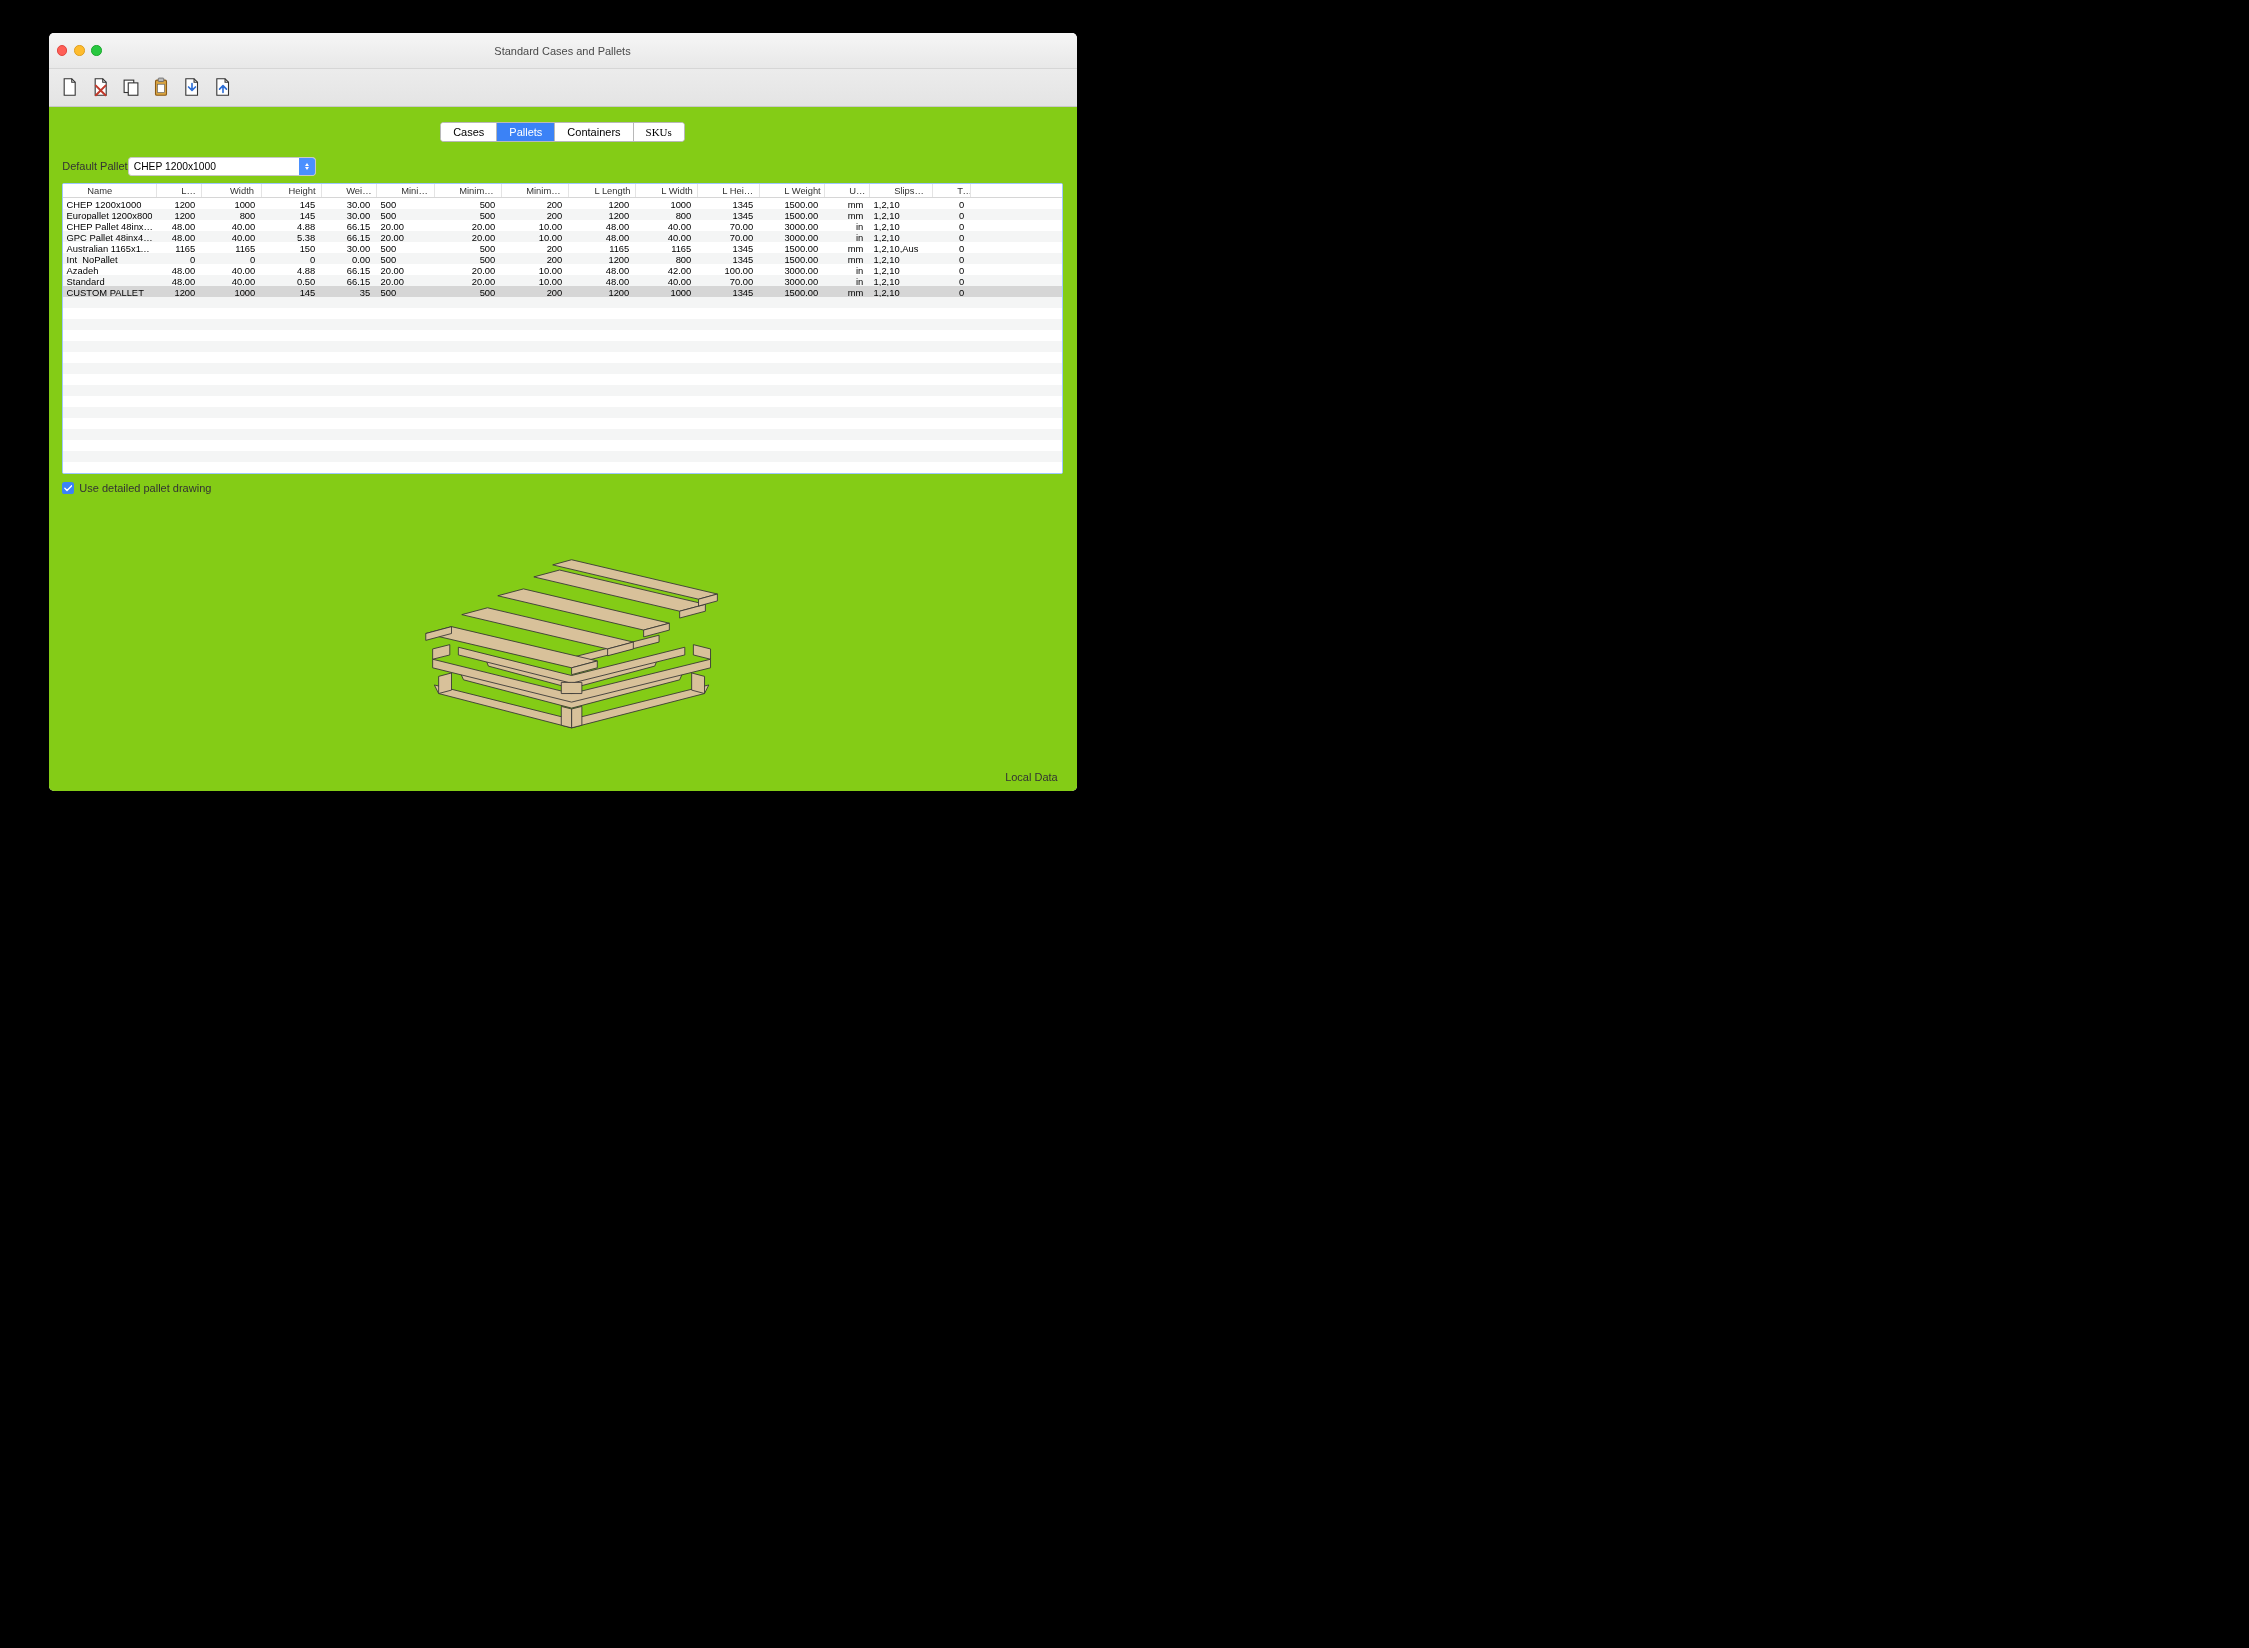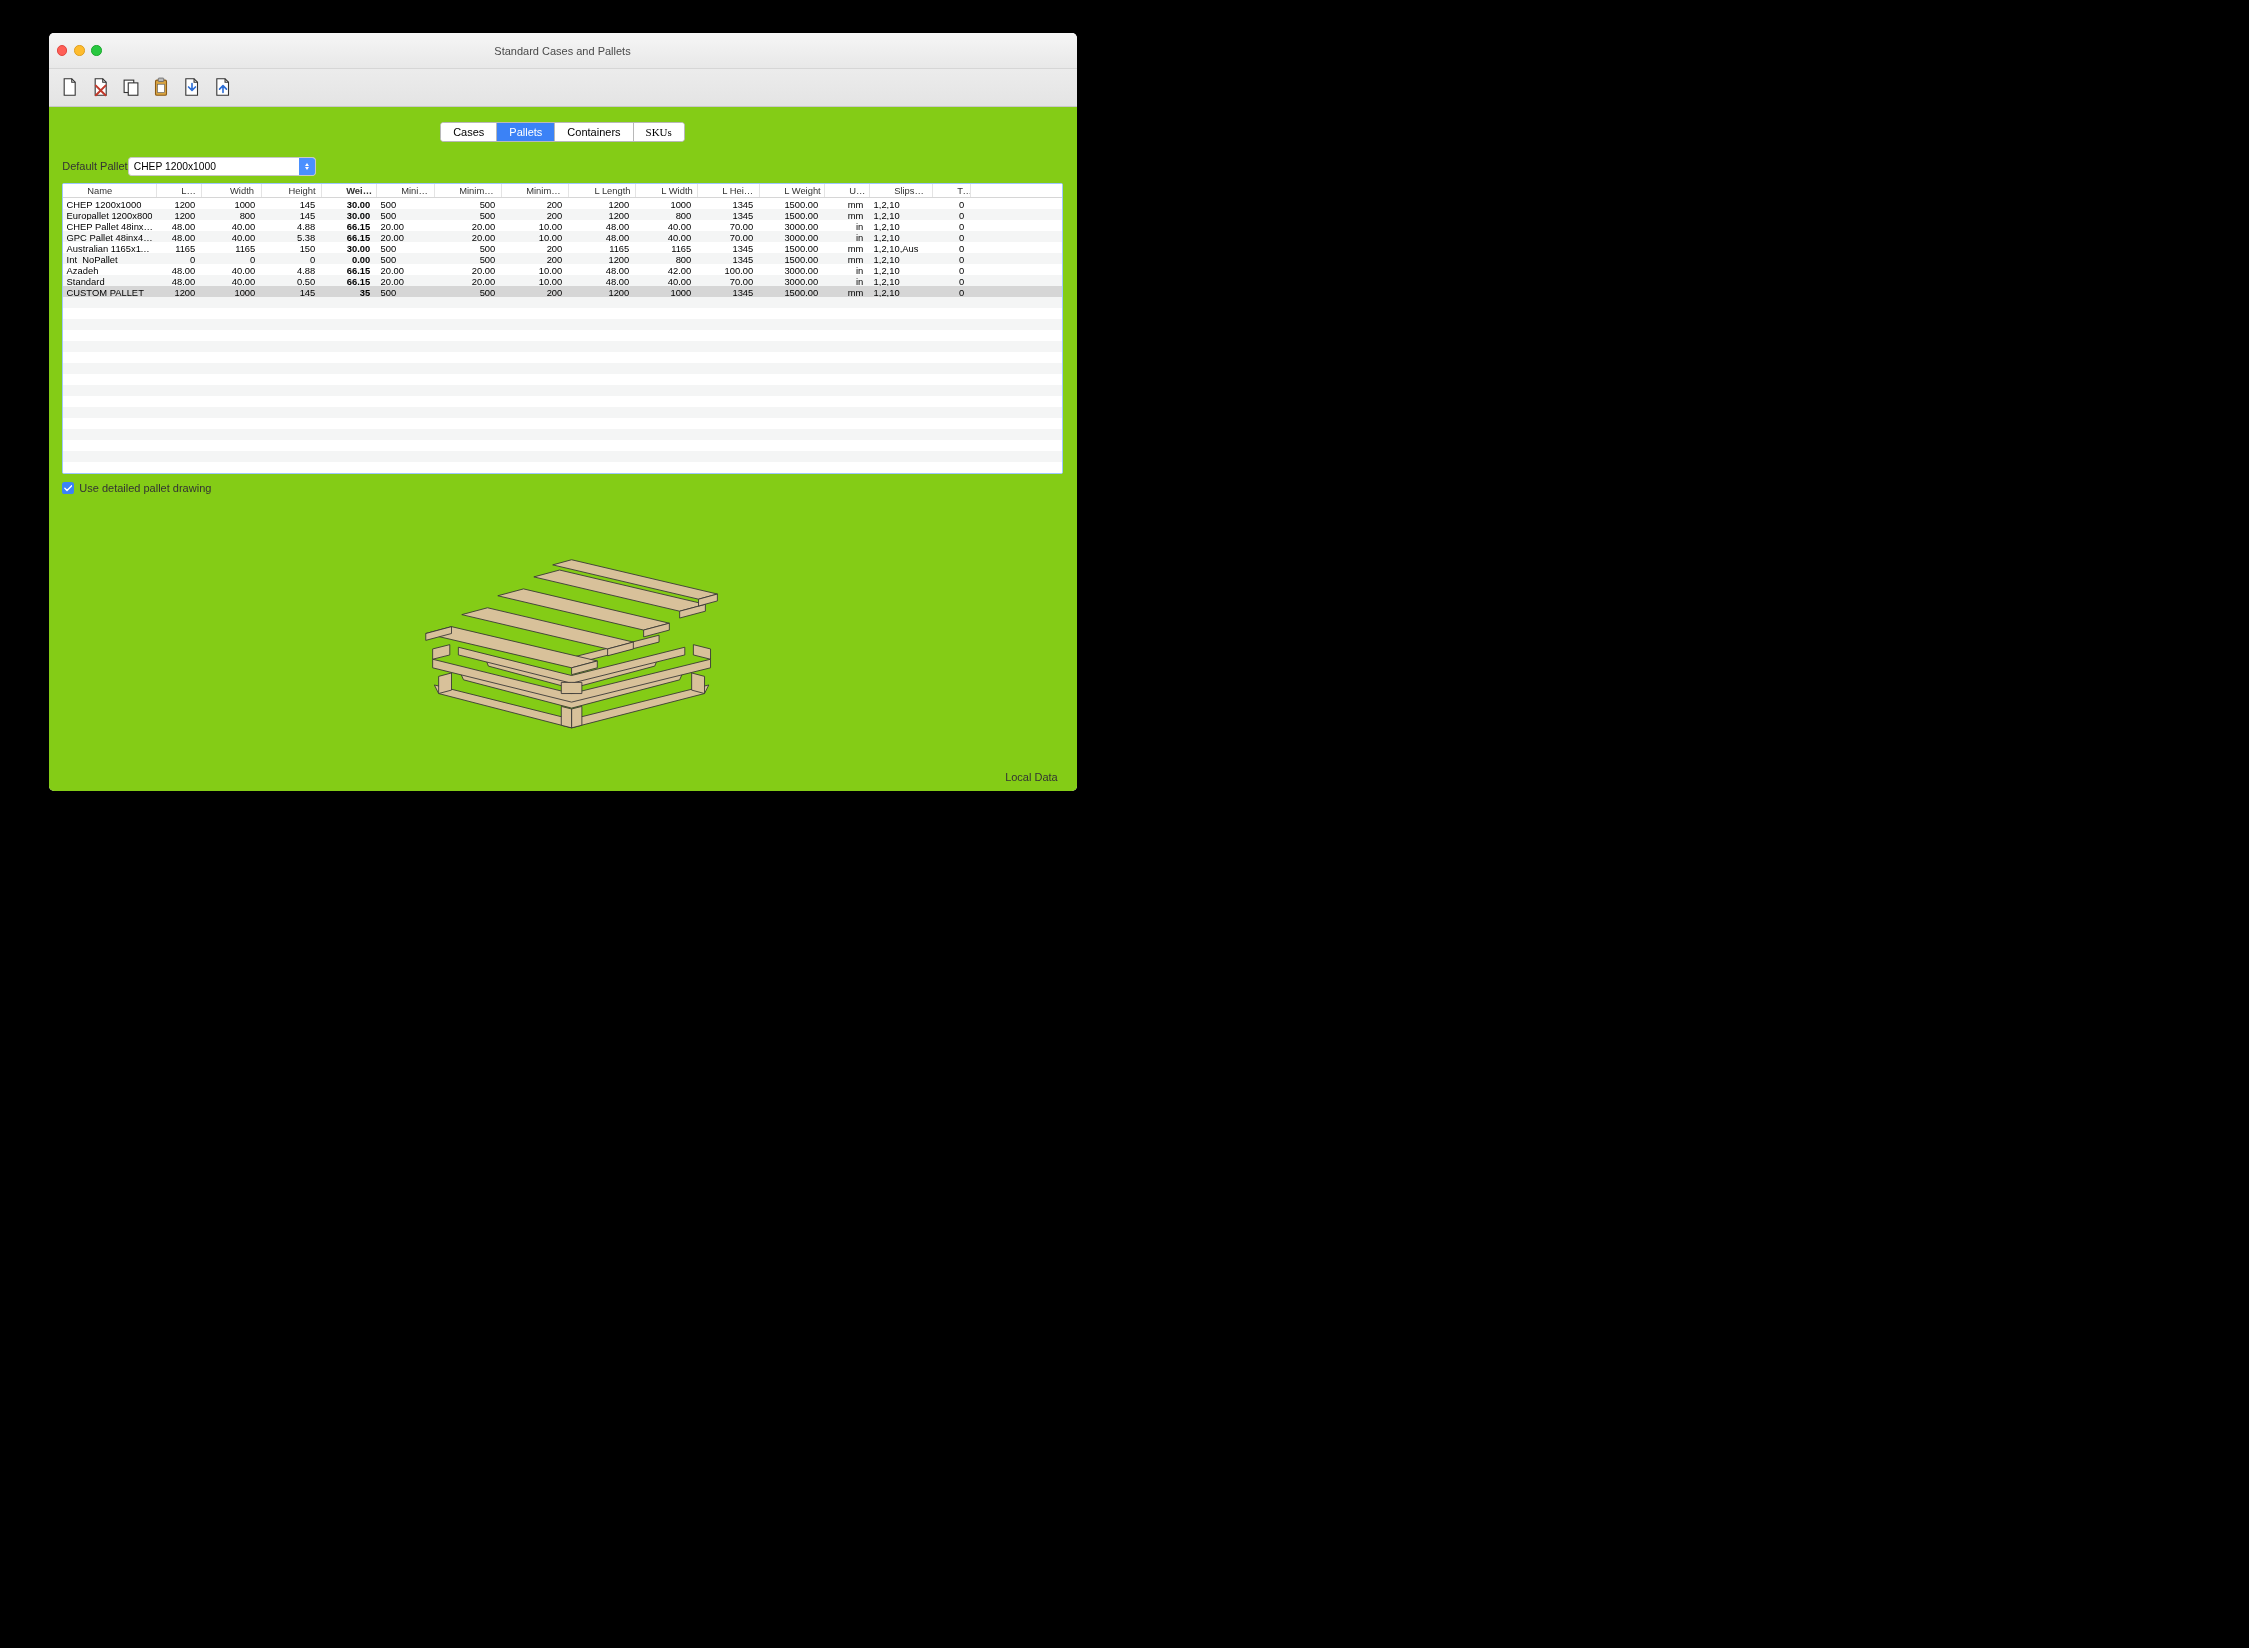--- a/index.html
+++ b/index.html
@@ -170,21 +170,21 @@
   }
   .trow:nth-child(even) { background: #f4f5f5; }
   .trow.selected { background: #d6d6d6; }
   .td { border-right: none; }
   .td.num { text-align: right; padding-right: 6.9px; }
 
   .c-name { width: 94px; flex: 0 0 94px; }
   .c-len  { width: 45px; flex: 0 0 45px; }
   .c-wid  { width: 60px; flex: 0 0 60px; }
   .c-hei  { width: 60px; flex: 0 0 60px; }
-  .c-wgt  { width: 55px; flex: 0 0 55px; font-weight: bold; }
+  .c-wgt  { width: 55px; flex: 0 0 55px; }
   .c-ml1  { width: 58px; flex: 0 0 58px; }
   .c-ml2  { width: 67px; flex: 0 0 67px; }
   .c-ml3  { width: 67px; flex: 0 0 67px; }
   .c-ll   { width: 67px; flex: 0 0 67px; }
   .c-lw   { width: 62px; flex: 0 0 62px; }
   .c-lh   { width: 62px; flex: 0 0 62px; }
   .c-lwg  { width: 65px; flex: 0 0 65px; }
   .c-unit { width: 45px; flex: 0 0 45px; }
   .c-pat  { width: 63px; flex: 0 0 63px; }
   .c-typ  { width: 38px; flex: 0 0 38px; }

